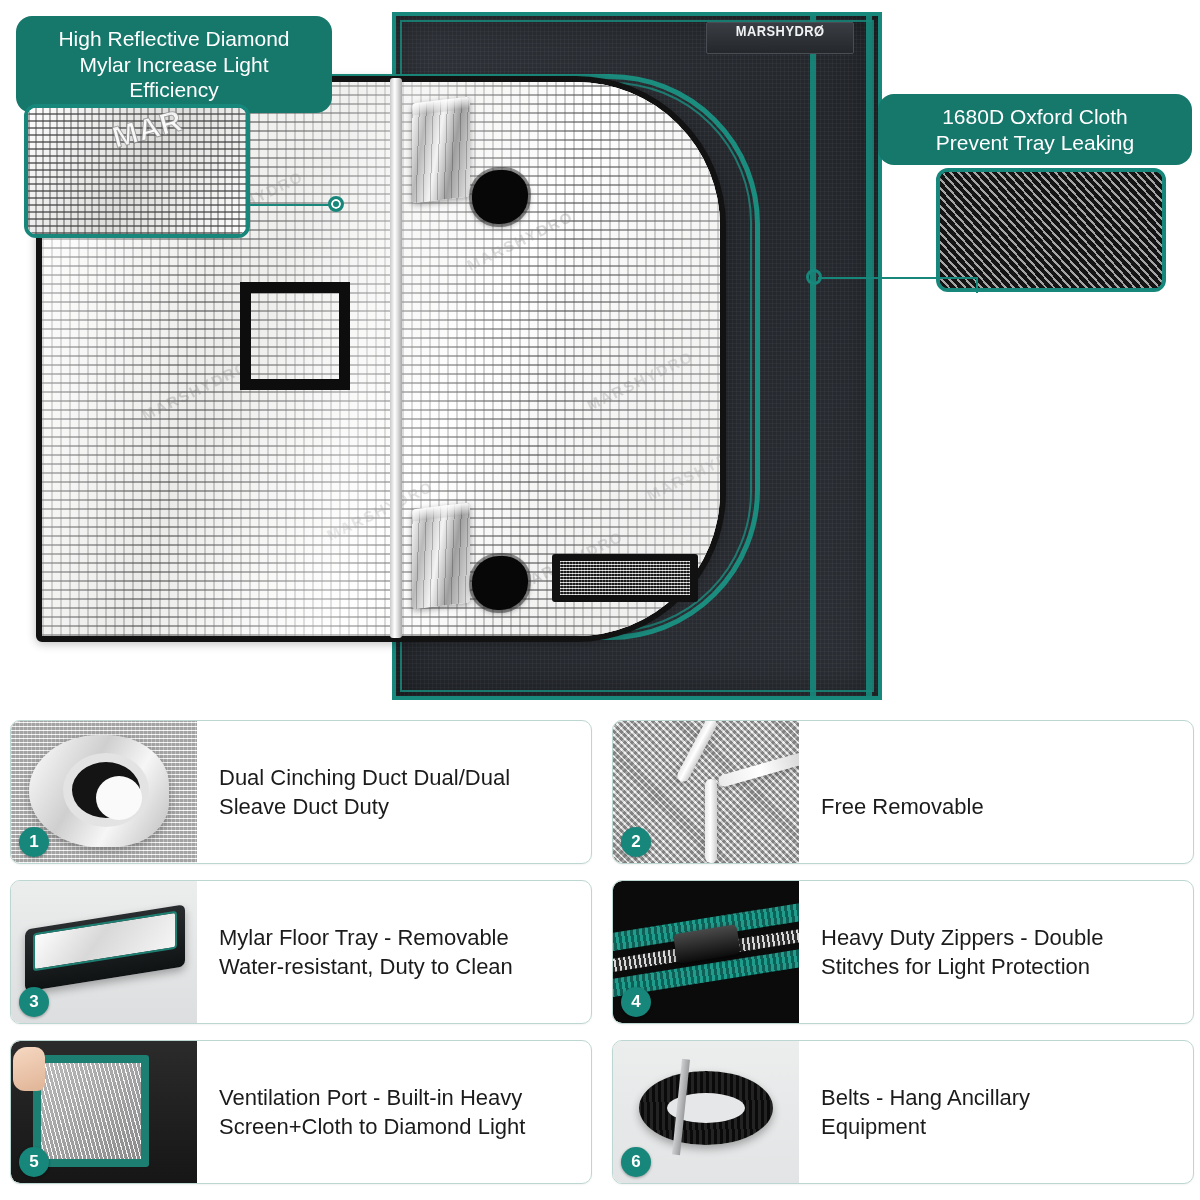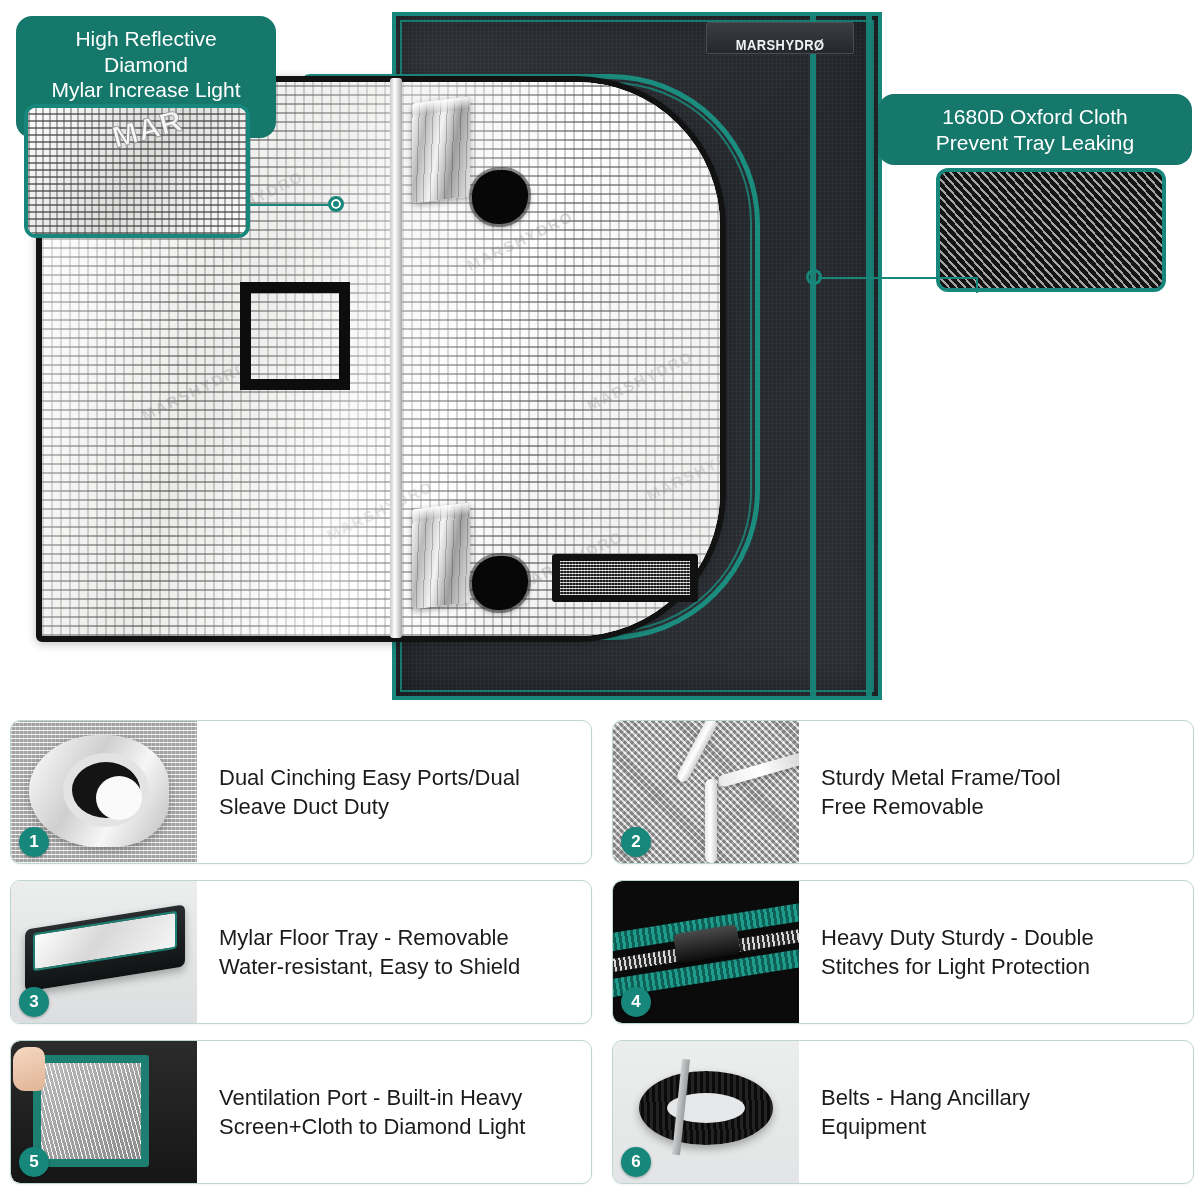--- a/index.html
+++ b/index.html
@@ -132,36 +132,36 @@
     background-image:
       repeating-linear-gradient(0deg, rgba(255,255,255,.75) 0 1px, rgba(0,0,0,.55) 1px 3px),
       repeating-linear-gradient(90deg, rgba(255,255,255,.6) 0 1px, rgba(0,0,0,.5) 1px 3px);
   }
 
   
   .logo-plate{
     position:absolute;left:706px;top:22px;width:146px;height:30px;
     background:linear-gradient(180deg,#3a3e44,#24272b);
     border:1px solid #4a4e54;border-radius:2px;
-    display:flex;align-items:flex-end;justify-content:center;
+    display:flex;align-items:flex-start;justify-content:center;
   }
   .logo-text{
     color:#f0f2f3;font-size:14px;font-weight:bold;letter-spacing:.5px;
     font-family:"Liberation Sans", sans-serif;
     transform:scaleX(.92);
   }
 
   
   .callout-pill{
     position:absolute;background:#16776b;border-radius:16px;
     color:#fff;text-align:center;
     padding:10px 18px;box-sizing:border-box;
     line-height:1.22;font-size:21px;
   }
-  #callout-left-pill{left:16px;top:16px;width:260px;}
+  #callout-left-pill{left:16px;top:16px;width:316px;}
   #callout-right-pill{left:878px;top:94px;width:314px;}
 
   .detail-box{
     position:absolute;border:4px solid #17877b;border-radius:12px;
     overflow:hidden;box-sizing:border-box;background:#ddd;
   }
   
   #mylar-detail{left:24px;top:104px;width:226px;height:134px;}
   .mylar-detail-tex{
     position:absolute;inset:0;
@@ -390,70 +390,70 @@
     <div class="card" style="left:10px;top:8px;">
       <div class="card-thumb">
         <div class="th th-mesh-bg"></div>
         <div class="duct-sleeve-img">
           <div class="duct-mouth"></div>
         </div>
         <div class="badge">1</div>
       </div>
       <div class="card-text">
         <div>
-          <span>Dual Cinching Easy Ports/Dual</span><br>
+          <span>Dual Cinching Duct Dual/Dual</span><br>
           <span>Sleave Duct Duty</span>
         </div>
       </div>
     </div>
 
     <div class="card" style="left:612px;top:8px;">
       <div class="card-thumb">
         <div class="th frame-bg"></div>
         <div class="bar" style="left:78px;top:-6px;width:12px;height:70px;transform:rotate(28deg);"></div>
         <div class="bar" style="left:104px;top:42px;width:96px;height:12px;transform:rotate(-16deg);"></div>
         <div class="bar" style="left:92px;top:58px;width:12px;height:84px;"></div>
         <div class="badge">2</div>
       </div>
       <div class="card-text">
         <div>
-          <span>Sturdy Metal Frame/Tool</span><br>
+          <br>
           <span>Free Removable</span>
         </div>
       </div>
     </div>
 
     <div class="card" style="left:10px;top:168px;">
       <div class="card-thumb">
         <div class="th tray-bg"></div>
         <div class="tray">
           <div class="tray-in"></div>
         </div>
         <div class="badge">3</div>
       </div>
       <div class="card-text">
         <div>
           <span>Mylar Floor Tray - Removable</span><br>
-          <span>Water-resistant, Easy to Shield</span>
+          <span>Water-resistant, Duty to Clean</span>
         </div>
       </div>
     </div>
 
     <div class="card" style="left:612px;top:168px;">
       <div class="card-thumb">
         <div class="th zip-bg"></div>
         <div class="zip-band" style="top:36px;"></div>
         <div class="zip-teeth"></div>
         <div class="zip-band" style="top:82px;"></div>
         <div class="zip-pull"></div>
         <div class="badge">4</div>
       </div>
       <div class="card-text">
         <div>
-          <span>Heavy Duty Sturdy - Double</span><br>
+          <span>Heavy Duty Zippers - Double</span><br>
           <span>Stitches for Light Protection</span>
         </div>
       </div>
     </div>
 
     <div class="card" style="left:10px;top:328px;">
       <div class="card-thumb">
         <div class="th vent-bg"></div>
         <div class="vent-flap"></div>
         <div class="vent-hand"></div>

